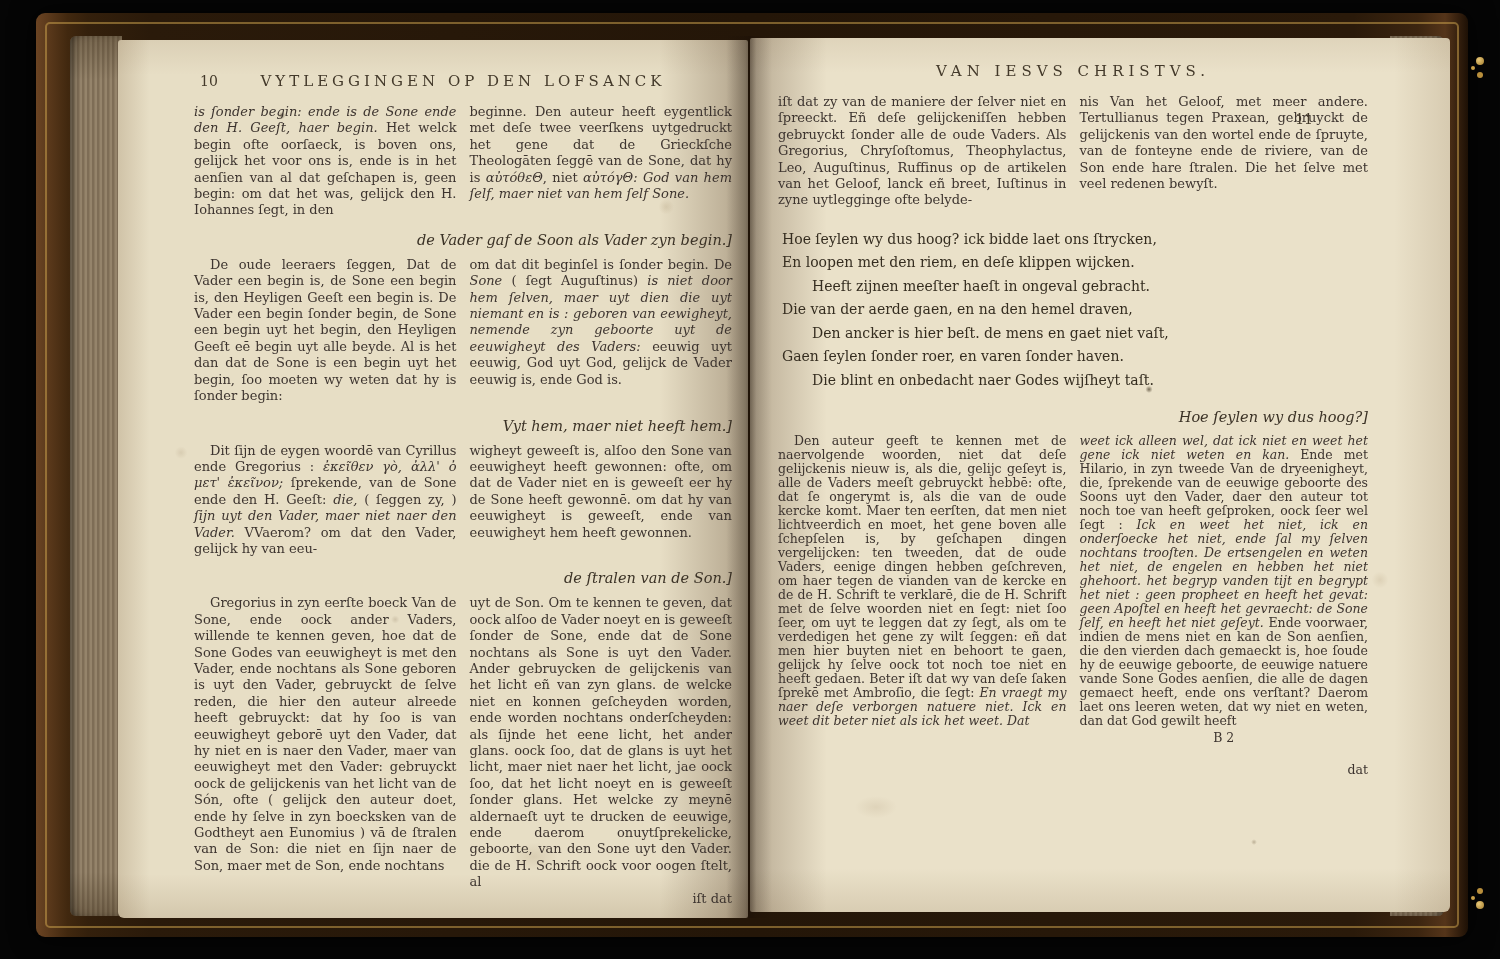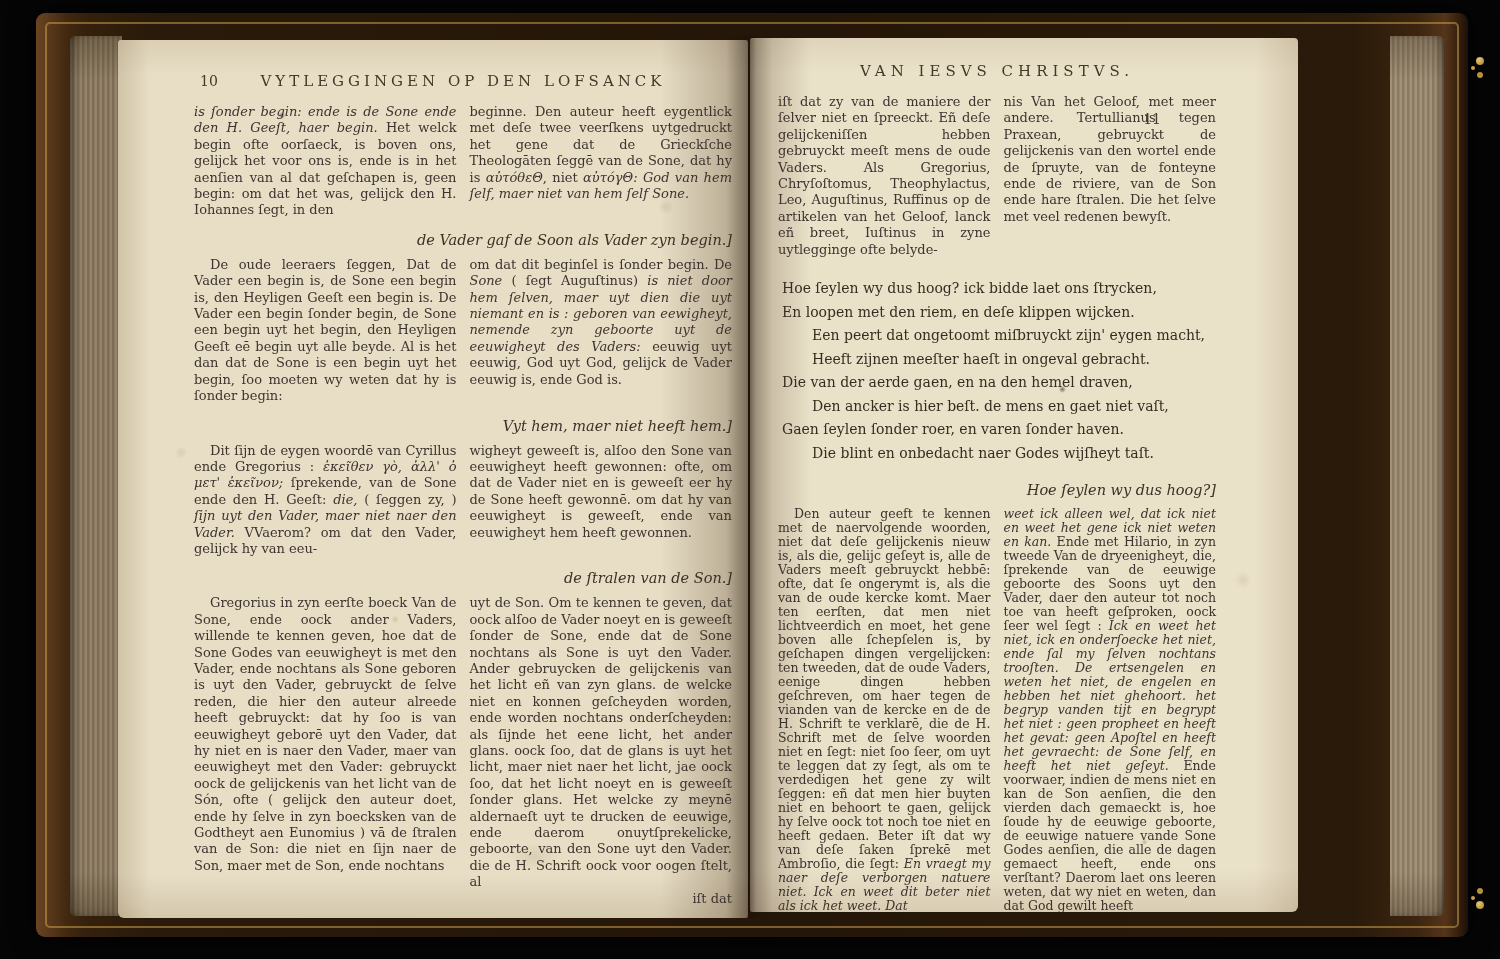--- a/index.html
+++ b/index.html
@@ -48,21 +48,21 @@
       radial-gradient(circle 5px at 26% 8.6%, rgba(55,40,18,.55), transparent 72%),
       radial-gradient(circle 11px at 87% 19%, rgba(125,95,50,.14), transparent 70%),
       radial-gradient(circle 9px at 10% 47%, rgba(110,80,45,.12), transparent 70%),
       radial-gradient(ellipse 34px 20px at 66% 93%, rgba(120,90,50,.12), transparent 70%),
       radial-gradient(circle 6px at 44% 66%, rgba(90,65,35,.16), transparent 70%),
       linear-gradient(90deg, rgba(115,85,48,.20) 0%, rgba(115,85,48,0) 5%, rgba(115,85,48,0) 86%, rgba(70,45,22,.34) 100%),
       linear-gradient(180deg, rgba(110,80,45,.10) 0%, rgba(110,80,45,0) 4%, rgba(110,80,45,0) 95%, rgba(110,80,45,.16) 100%);
     background-color:#e7dec5;
   }
   .page-right {
-    left:750px; top:38px; width:548px; height:874px;
+    left:750px; top:38px; width:700px; height:874px;
     border-radius:2px 4px 6px 2px;
     background-image:
       radial-gradient(circle 5px at 57% 40.2%, rgba(45,32,14,.6), transparent 72%),
       radial-gradient(circle 4px at 72% 92%, rgba(80,60,30,.3), transparent 72%),
       radial-gradient(circle 12px at 90% 62%, rgba(125,95,50,.12), transparent 70%),
       radial-gradient(ellipse 30px 16px at 18% 88%, rgba(120,90,50,.10), transparent 70%),
       linear-gradient(90deg, rgba(70,45,22,.30) 0%, rgba(115,85,48,0) 11%, rgba(115,85,48,0) 92%, rgba(115,85,48,.16) 100%),
       linear-gradient(180deg, rgba(110,80,45,.09) 0%, rgba(110,80,45,0) 4%, rgba(110,80,45,0) 95%, rgba(110,80,45,.14) 100%);
     background-color:#eae1c9;
   }
@@ -156,28 +156,27 @@
 
   <div class="page page-right">
     <div class="inner inner-right">
 
       <div class="running-head">
         <span class="rtitle rtitle-right">VAN IESVS CHRISTVS.</span>
         <span class="folio folio-r">11</span>
       </div>
 
       <div class="cols">
-        <div class="col"><span>iſt dat zy van de maniere der ſelver niet en ſpreeckt. Eñ deſe gelijckeniſſen hebben gebruyckt meeſt mens de oude Vaders. Als Gregorius, Chryſoſtomus, Theophylactus, Leo, Auguſtinus, Ruffinus op de artikelen van het Geloof, lanck eñ breet, Iuſtinus in zyne uytlegginge ofte belyde-</span></div>
+        <div class="col"><span>iſt dat zy van de maniere der ſelver niet en ſpreeckt. Eñ deſe gelijckeniſſen hebben gebruyckt ſonder alle de oude Vaders. Als Gregorius, Chryſoſtomus, Theophylactus, Leo, Auguſtinus, Ruffinus op de artikelen van het Geloof, lanck eñ breet, Iuſtinus in zyne uytlegginge ofte belyde-</span></div>
         <div class="col"><span>nis Van het Geloof, met meer andere. Tertullianus tegen Praxean, gebruyckt de gelijckenis van den wortel ende de ſpruyte, van de fonteyne ende de riviere, van de Son ende hare ſtralen. Die het ſelve met veel redenen bewyſt.</span></div>
       </div>
 
       <div class="poem">
           <div class="poem-line">Hoe ſeylen wy dus hoog? ick bidde laet ons ſtrycken,</div>
           <div class="poem-line">En loopen met den riem, en deſe klippen wijcken.</div>
-          <div class="poem-line ind">Een peert dat ongetoomt miſbruyckt zijn' eygen macht,</div>
           <div class="poem-line ind">Heeft zijnen meeſter haeſt in ongeval gebracht.</div>
           <div class="poem-line">Die van der aerde gaen, en na den hemel draven,</div>
           <div class="poem-line ind">Den ancker is hier beſt. de mens en gaet niet vaſt,</div>
           <div class="poem-line">Gaen ſeylen ſonder roer, en varen ſonder haven.</div>
           <div class="poem-line ind">Die blint en onbedacht naer Godes wijſheyt taſt.</div>
         </div>
 
       <div class="sec-head">Hoe ſeylen wy dus hoog?]</div>
       <div class="cols tight">
         <div class="col p-start"><span>Den auteur geeft te kennen met de naervolgende woorden, niet dat deſe gelijckenis nieuw is, als die, gelijc geſeyt is, alle de Vaders meeſt gebruyckt hebbē: ofte, dat ſe ongerymt is, als die van de oude kercke komt. Maer ten eerſten, dat men niet lichtveerdich en moet, het gene boven alle ſchepſelen is, by geſchapen dingen vergelijcken: ten tweeden, dat de oude Vaders, eenige dingen hebben geſchreven, om haer tegen de vianden van de kercke en de de H. Schrift te verklarē, die de H. Schrift met de ſelve woorden niet en ſegt: niet ſoo ſeer, om uyt te leggen dat zy ſegt, als om te verdedigen het gene zy wilt ſeggen: eñ dat men hier buyten niet en behoort te gaen, gelijck hy ſelve oock tot noch toe niet en heeft gedaen. Beter iſt dat wy van deſe ſaken ſprekē met Ambroſio, die ſegt: </span><span class="it">En vraegt my naer deſe verborgen natuere niet. Ick en weet dit beter niet als ick het weet. Dat</span></div>

